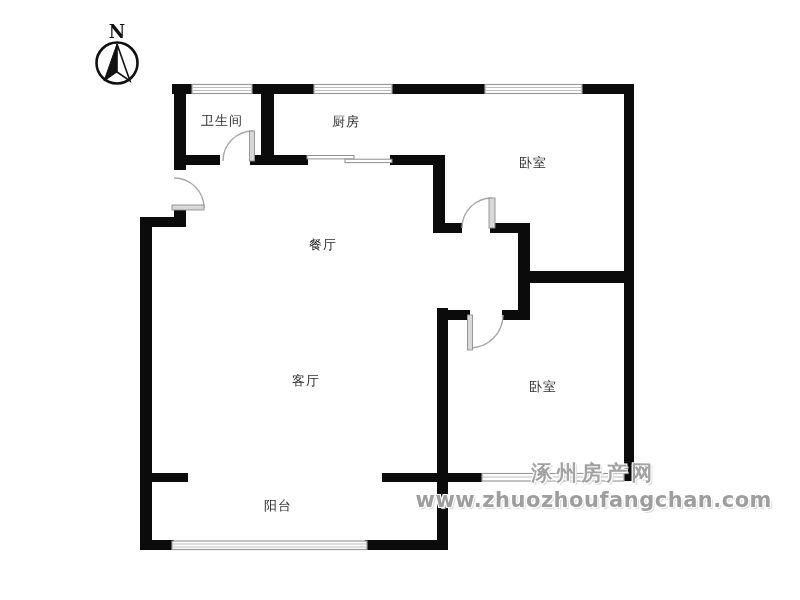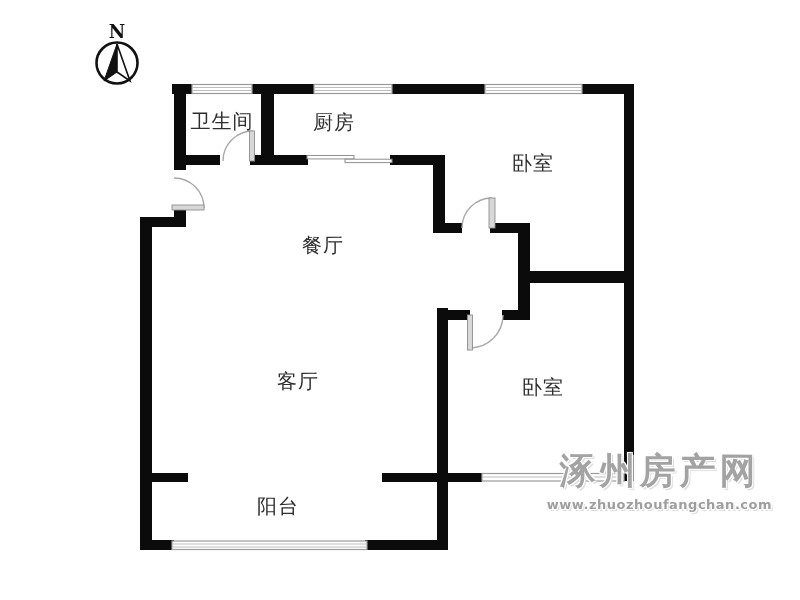--- a/index.html
+++ b/index.html
@@ -3,32 +3,32 @@
 <meta charset="utf-8">
 <style>
   html,body{margin:0;padding:0;background:#ffffff;}
   #stage{
     position:relative;width:800px;height:600px;background:#ffffff;overflow:hidden;
     font-family:"DejaVu Sans","Liberation Sans",sans-serif;
   }
   #plan-svg{position:absolute;left:0;top:0;}
   .room-label{
     position:absolute;transform:translate(-50%,-50%);
-    font-size:20px;color:#2e2e2e;letter-spacing:1px;white-space:nowrap;
+    font-size:13px;color:#2e2e2e;letter-spacing:1px;white-space:nowrap;
     font-family:"DejaVu Sans","Liberation Sans",sans-serif;
   }
   #watermark{
     position:absolute;right:28px;bottom:88px;text-align:center;pointer-events:none;
   }
   .wm-name{
-    font-size:36px;font-weight:bold;color:#a3a3a3;letter-spacing:4px;
+    font-size:21px;font-weight:bold;color:#a3a3a3;letter-spacing:4px;
     text-shadow:-1px -1px 0 #fff,1px -1px 0 #fff,-1px 1px 0 #fff,1px 1px 0 #fff,2px 2px 1px #d9d9d9;
   }
   .wm-url{
-    font-size:13px;font-weight:bold;color:#9e9e9e;letter-spacing:0.5px;margin-top:1px;
+    font-size:21px;font-weight:bold;color:#9e9e9e;letter-spacing:0.5px;margin-top:1px;
     text-shadow:-1px -1px 0 #fff,1px -1px 0 #fff,-1px 1px 0 #fff,1px 1px 0 #fff,2px 2px 1px #d9d9d9;
   }
   .compass-n{
     font-family:"DejaVu Serif","Liberation Serif",serif;font-weight:bold;font-size:18px;
   }
 </style>
 </head>
 <body>
 
 <div id="stage">
@@ -145,24 +145,24 @@
 
       <g>
         <path d="M 470 348 A 33 33 0 0 0 503 315" fill="#ffffff" stroke="#a8a8a8" stroke-width="1.4"></path>
         <rect x="467.5" y="315" width="5" height="35" fill="#d8d8d8" stroke="#8f8f8f" stroke-width="0.9"></rect>
       </g>
     </g>
   </svg>
 
   <div id="floorplan-labels">
       <span class="room-label" style="left: 222px; top: 121px;">卫生间</span>
-      <span class="room-label" style="left: 334px; top: 122px;">厨房</span>
+      <span class="room-label" style="left: 346px; top: 122px;">厨房</span>
       <span class="room-label" style="left: 533px; top: 163px;">卧室</span>
       <span class="room-label" style="left: 303px; top: 245px; margin-left: 20px;">餐厅</span>
-      <span class="room-label" style="left: 298px; top: 381px;">客厅</span>
+      <span class="room-label" style="left: 306px; top: 381px;">客厅</span>
       <span class="room-label" style="left: 543px; top: 387px;">卧室</span>
       <span class="room-label" style="left: 278px; top: 506px;">阳台</span>
     </div>
 
   <div id="watermark">
     <div class="wm-name">涿州房产网</div>
     <div class="wm-url">www.zhuozhoufangchan.com</div>
   </div>
 
 </div>

